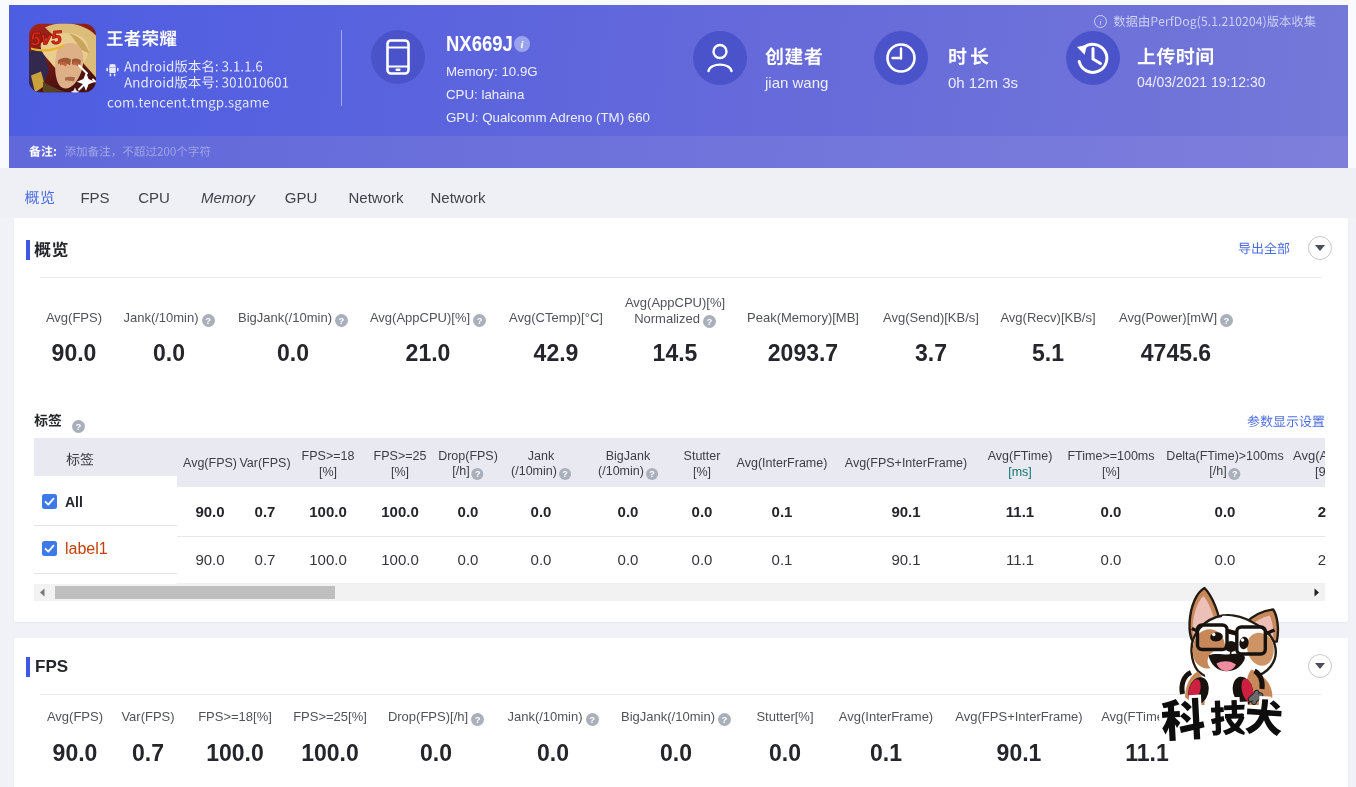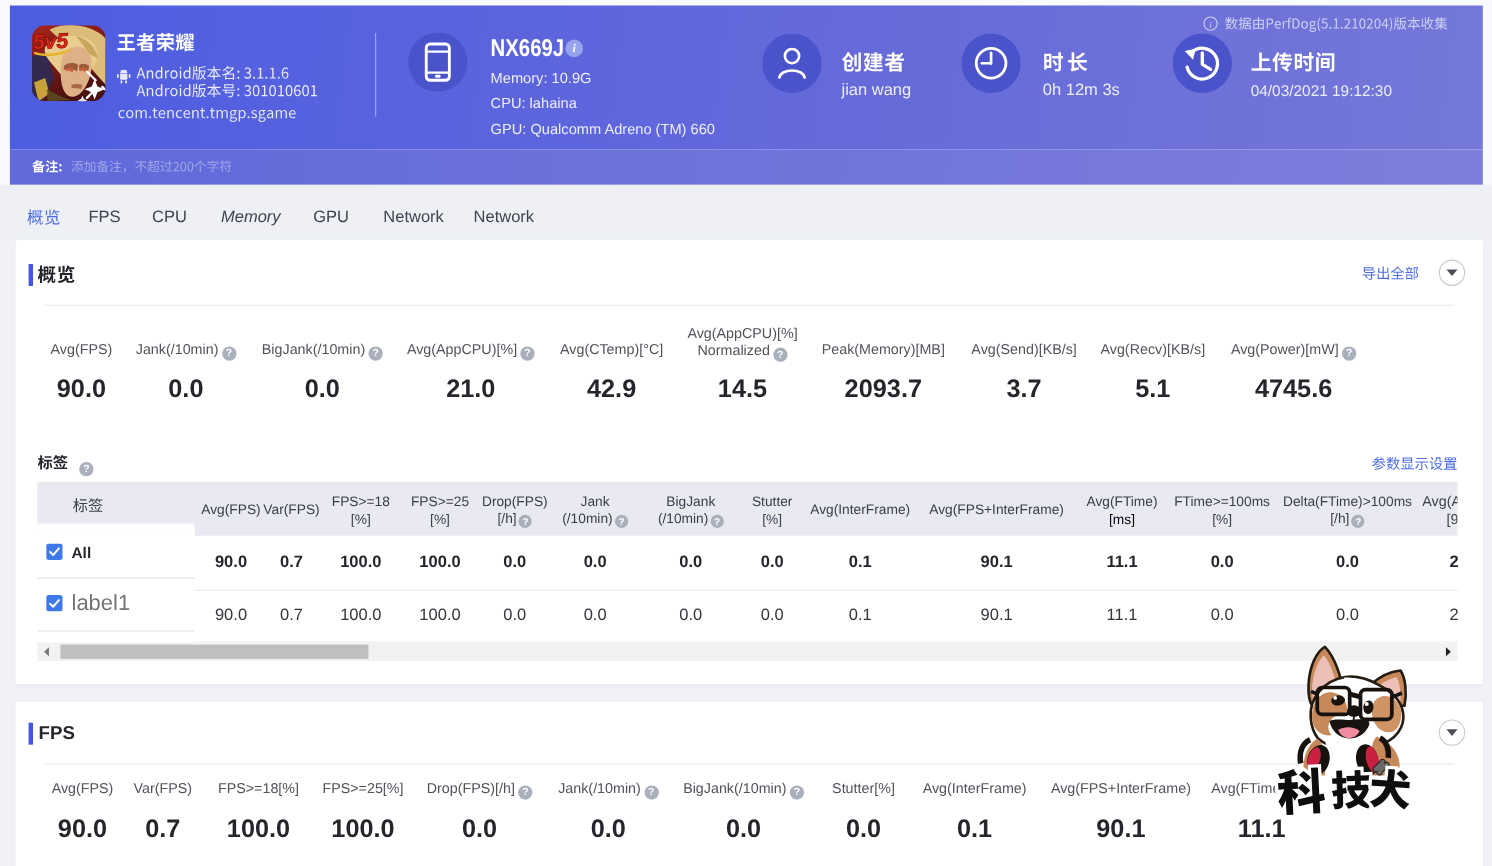--- a/index.html
+++ b/index.html
@@ -376,21 +376,21 @@
 <div style="position:absolute;left:906px;top:511px;transform:translateX(-50%) translateY(-50%);">
     <div style="font-size:15px;font-weight:bold;color:#24262b">90.1</div>
   </div>
 <div style="position:absolute;left:906px;top:559px;transform:translateX(-50%) translateY(-50%);">
     <div style="font-size:15px;color:#34363c">90.1</div>
   </div>
 <div style="position:absolute;left:1020px;top:456px;transform:translateX(-50%) translateY(-50%);">
     <div style="font-size:12.5px;color:#3c3e45;white-space:nowrap">Avg(FTime)</div>
   </div>
 <div style="position:absolute;left:1020px;top:472px;transform:translateX(-50%) translateY(-50%);">
-    <div style="font-size:12.5px;color:#000000;white-space:nowrap">[ms]</div>
+    <div style="font-size:12.5px;color:#0f766e;white-space:nowrap">[ms]</div>
   </div>
 <div style="position:absolute;left:1020px;top:511px;transform:translateX(-50%) translateY(-50%);">
     <div style="font-size:15px;font-weight:bold;color:#24262b">11.1</div>
   </div>
 <div style="position:absolute;left:1020px;top:559px;transform:translateX(-50%) translateY(-50%);">
     <div style="font-size:15px;color:#34363c">11.1</div>
   </div>
 <div style="position:absolute;left:1111px;top:456px;transform:translateX(-50%) translateY(-50%);">
     <div style="font-size:12.5px;color:#3c3e45;white-space:nowrap">FTime&gt;=100ms</div>
   </div>
@@ -432,21 +432,21 @@
     <path d="M3.5 7.8 l2.8 2.8 5.2 -6" stroke="#fff" stroke-width="1.8" fill="none" stroke-linecap="round" stroke-linejoin="round"></path>
   </svg>
 <div style="position:absolute;left:65px;top:502px;transform:translateY(-50%);">
     <div style="font-size:14px;font-weight:bold;color:#24262b">All</div>
   </div>
 <svg class="abs" style="left:42px;top:541px" width="15" height="15" viewBox="0 0 15 15">
     <rect width="15" height="15" rx="2.5" fill="#3e79e9"></rect>
     <path d="M3.5 7.8 l2.8 2.8 5.2 -6" stroke="#fff" stroke-width="1.8" fill="none" stroke-linecap="round" stroke-linejoin="round"></path>
   </svg>
 <div style="position:absolute;left:65px;top:549px;transform:translateY(-50%);">
-    <div style="font-size:20px;color:#737373">label1</div>
+    <div style="font-size:16px;color:#c2410c">label1</div>
   </div>
 <div class="abs" style="left:34px;top:525px;width:143px;height:1px;background:#e4e4e8"></div>
 <div class="abs" style="left:34px;top:573px;width:143px;height:1px;background:#e4e4e8"></div>
 <div class="abs" style="left:177px;top:536px;width:1148px;height:1px;background:#e8e8ec"></div>
 <div class="abs" style="left:177px;top:583px;width:1148px;height:1px;background:#f0f0f3"></div>
 <div class="abs" style="left:34px;top:584px;width:1291px;height:17px;background:#f2f2f2"></div>
 <div class="abs" style="left:55px;top:586px;width:280px;height:13px;background:#bfbfbf"></div>
 <svg class="abs" style="left:34px;top:584px" width="17" height="17">
     <path d="M10.5 4.5 L6 8.5 L10.5 12.5 Z" fill="#777"></path>
   </svg>

